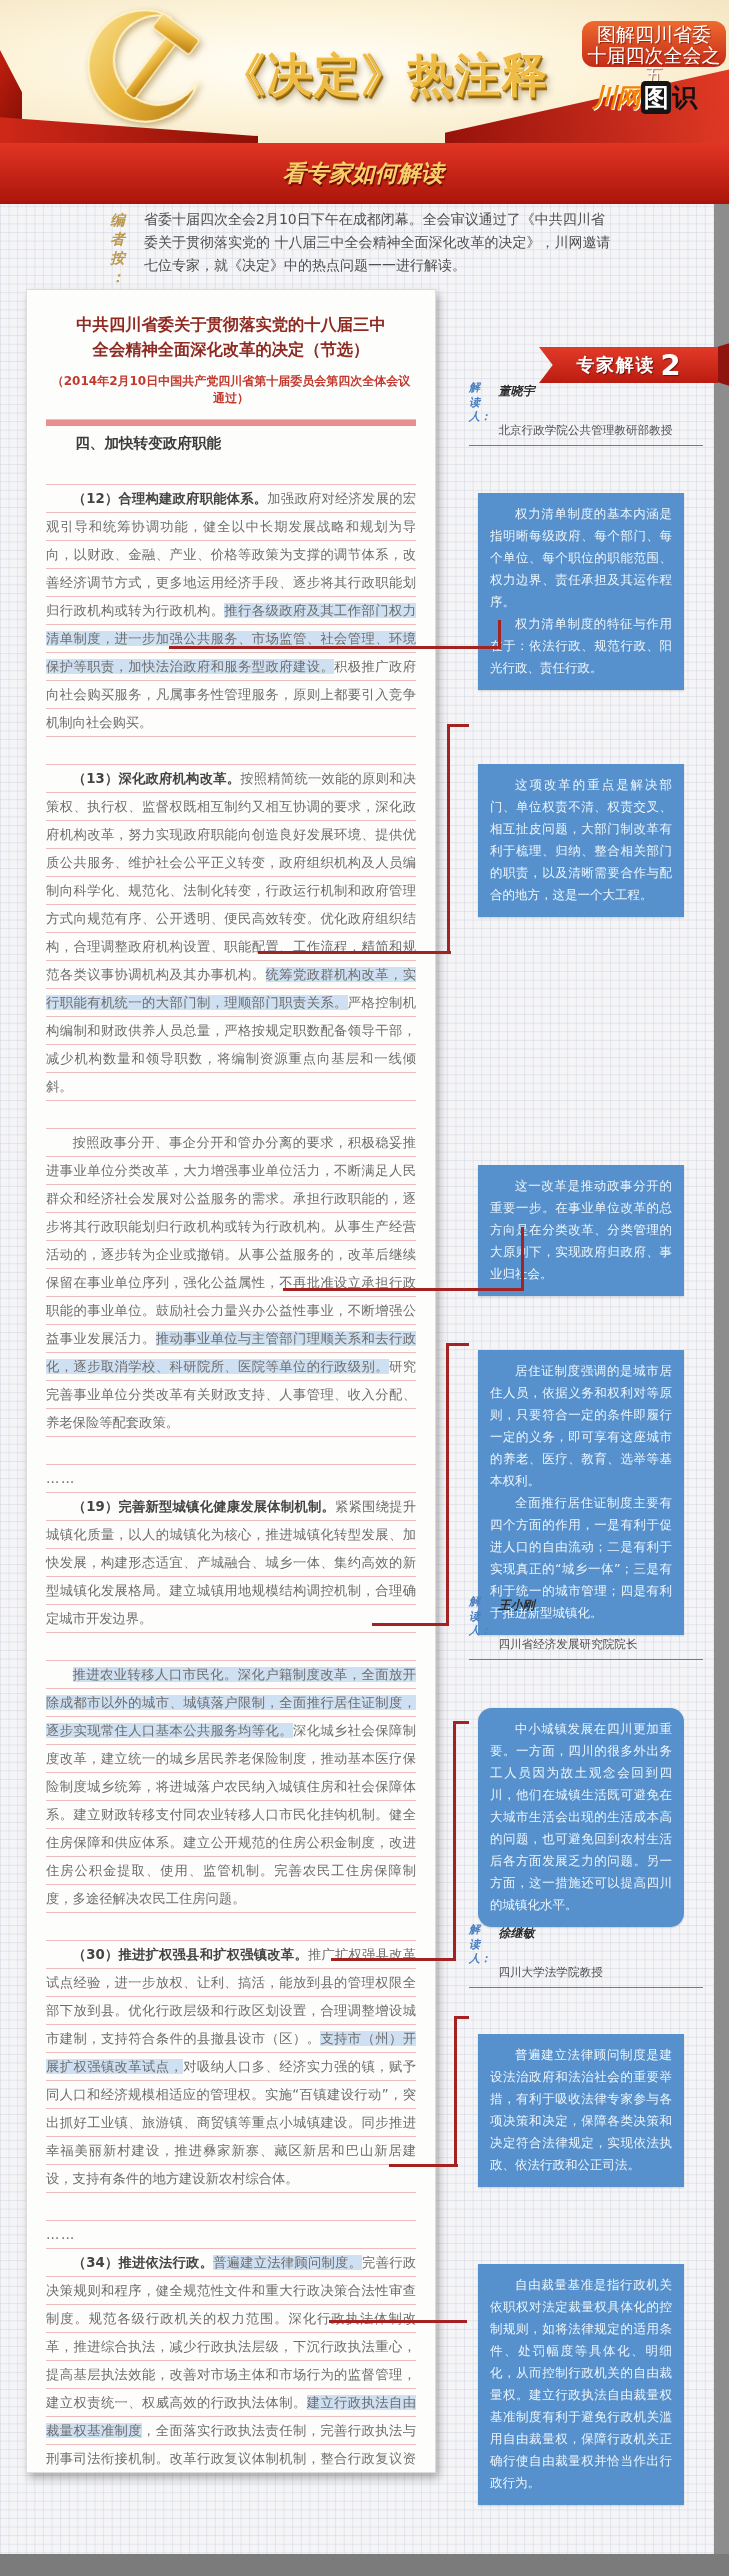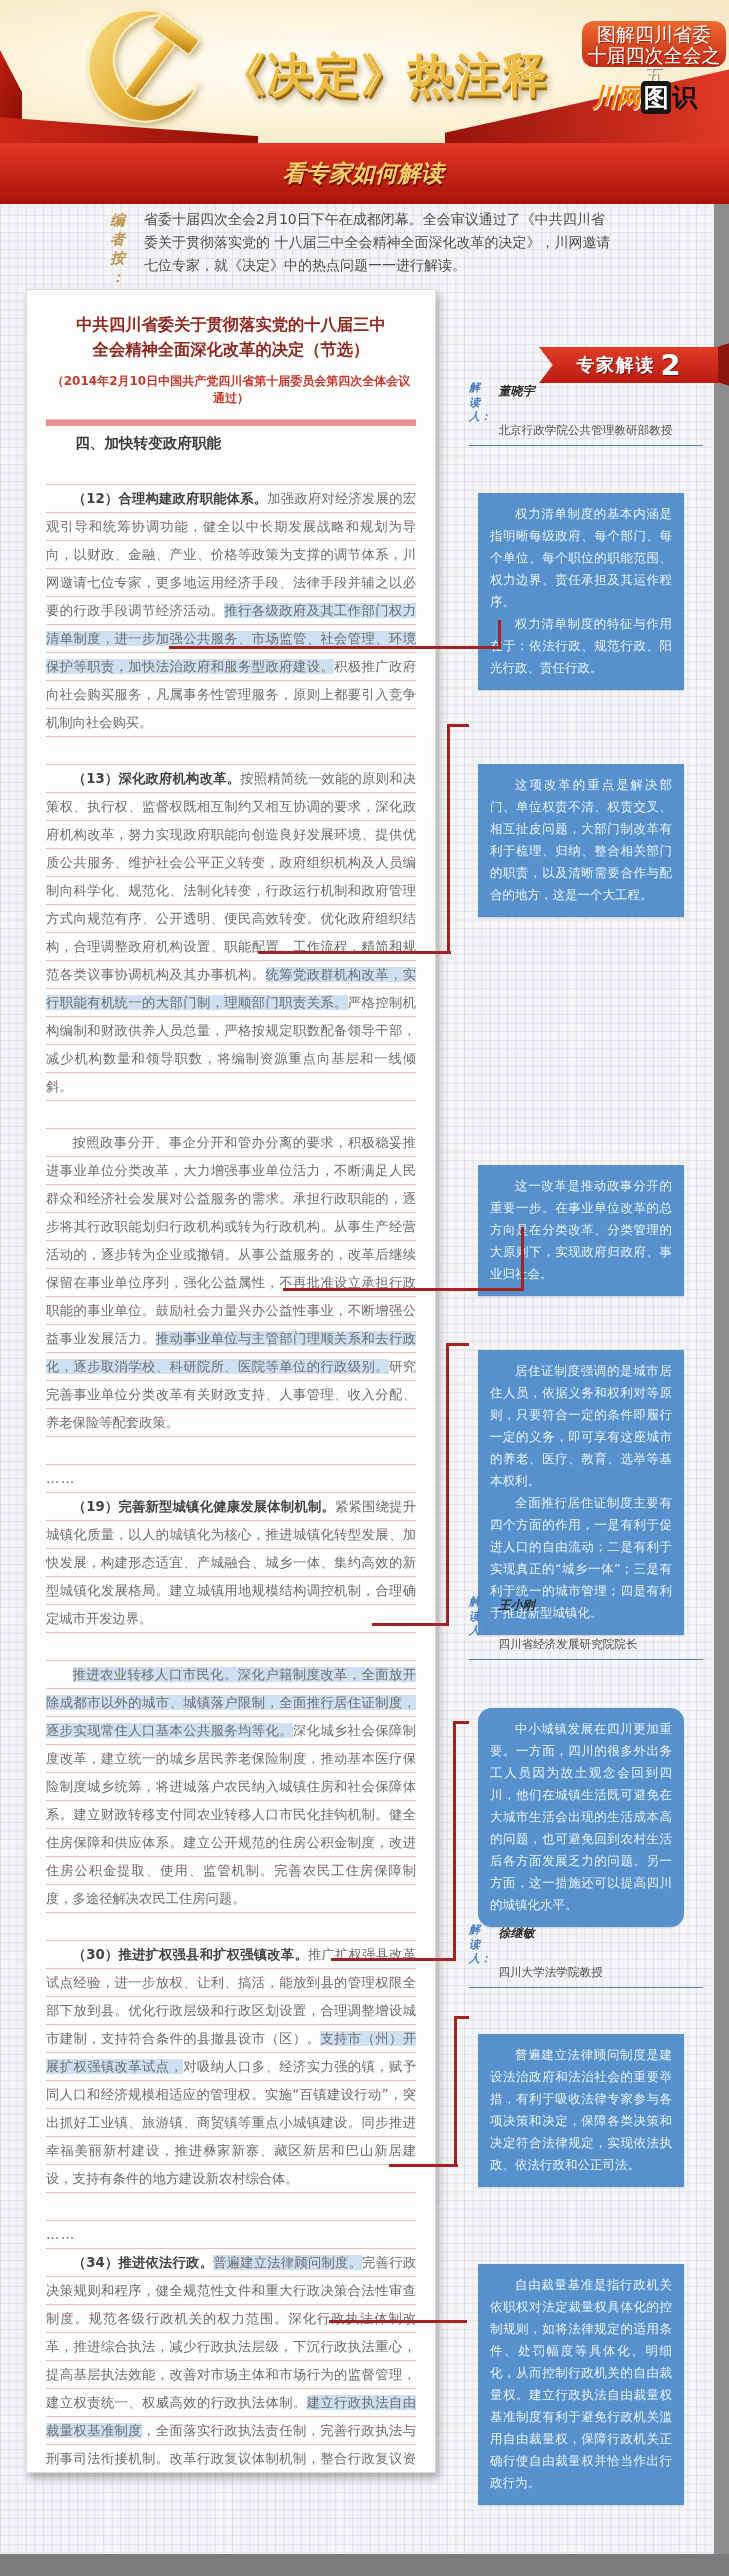--- a/index.html
+++ b/index.html
@@ -154,21 +154,21 @@
     <span class="rn">2</span>
   </div>
 
   <div class="doc-panel">
     <div class="doc-title">中共四川省委关于贯彻落实党的十八届三中全会精神全面深化改革的决定（节选）</div>
     <div class="doc-subtitle">（2014年2月10日中国共产党四川省第十届委员会第四次全体会议通过）</div>
     <div class="doc-divider"></div>
     <div class="doc-body" id="doc-body">
         <div class="doc-heading">四、加快转变政府职能</div>
         <div class="doc-spacer"></div>
-        <p class="doc-para"><span class="seg-b">（12）合理构建政府职能体系。</span><span class="seg-n">加强政府对经济发展的宏观引导和统筹协调功能，健全以中长期发展战略和规划为导向，以财政、金融、产业、价格等政策为支撑的调节体系，川网邀请七位专家，更多地运用经济手段、法律手段并辅之以必要的行政手段调节经济活动。</span><span class="seg-hl">推行各级政府及其工作部门权力清单制度，进一步加强公共服务、市场监管、社会管理、环境保护等职责，加快法治政府和服务型政府建设。</span><span class="seg-n">积极推广政府向社会购买服务，凡属事务性管理服务，原则上都要引入竞争机制向社会购买。</span></p>
+        <p class="doc-para"><span class="seg-b">（12）合理构建政府职能体系。</span><span class="seg-n">加强政府对经济发展的宏观引导和统筹协调功能，健全以中长期发展战略和规划为导向，以财政、金融、产业、价格等政策为支撑的调节体系，改善经济调节方式，更多地运用经济手段、逐步将其行政职能划归行政机构或转为行政机构。</span><span class="seg-hl">推行各级政府及其工作部门权力清单制度，进一步加强公共服务、市场监管、社会管理、环境保护等职责，加快法治政府和服务型政府建设。</span><span class="seg-n">积极推广政府向社会购买服务，凡属事务性管理服务，原则上都要引入竞争机制向社会购买。</span></p>
         <div class="doc-spacer"></div>
         <p class="doc-para"><span class="seg-b">（13）深化政府机构改革。</span><span class="seg-n">按照精简统一效能的原则和决策权、执行权、监督权既相互制约又相互协调的要求，深化政府机构改革，努力实现政府职能向创造良好发展环境、提供优质公共服务、维护社会公平正义转变，政府组织机构及人员编制向科学化、规范化、法制化转变，行政运行机制和政府管理方式向规范有序、公开透明、便民高效转变。优化政府组织结构，合理调整政府机构设置、职能配置、工作流程，精简和规范各类议事协调机构及其办事机构。</span><span class="seg-hl">统筹党政群机构改革，实行职能有机统一的大部门制，理顺部门职责关系。</span><span class="seg-n">严格控制机构编制和财政供养人员总量，严格按规定职数配备领导干部，减少机构数量和领导职数，将编制资源重点向基层和一线倾斜。</span></p>
         <div class="doc-spacer"></div>
         <p class="doc-para"><span class="seg-n">按照政事分开、事企分开和管办分离的要求，积极稳妥推进事业单位分类改革，大力增强事业单位活力，不断满足人民群众和经济社会发展对公益服务的需求。承担行政职能的，逐步将其行政职能划归行政机构或转为行政机构。从事生产经营活动的，逐步转为企业或撤销。从事公益服务的，改革后继续保留在事业单位序列，强化公益属性，不再批准设立承担行政职能的事业单位。鼓励社会力量兴办公益性事业，不断增强公益事业发展活力。</span><span class="seg-hl">推动事业单位与主管部门理顺关系和去行政化，逐步取消学校、科研院所、医院等单位的行政级别。</span><span class="seg-n">研究完善事业单位分类改革有关财政支持、人事管理、收入分配、养老保险等配套政策。</span></p>
         <div class="doc-spacer"></div>
         <div class="doc-dots">……</div>
         <p class="doc-para"><span class="seg-b">（19）完善新型城镇化健康发展体制机制。</span><span class="seg-n">紧紧围绕提升城镇化质量，以人的城镇化为核心，推进城镇化转型发展、加快发展，构建形态适宜、产城融合、城乡一体、集约高效的新型城镇化发展格局。建立城镇用地规模结构调控机制，合理确定城市开发边界。</span></p>
         <div class="doc-spacer"></div>
         <p class="doc-para"><span class="seg-hl">推进农业转移人口市民化。深化户籍制度改革，全面放开除成都市以外的城市、城镇落户限制，全面推行居住证制度，逐步实现常住人口基本公共服务均等化。</span><span class="seg-n">深化城乡社会保障制度改革，建立统一的城乡居民养老保险制度，推动基本医疗保险制度城乡统筹，将进城落户农民纳入城镇住房和社会保障体系。建立财政转移支付同农业转移人口市民化挂钩机制。健全住房保障和供应体系。建立公开规范的住房公积金制度，改进住房公积金提取、使用、监管机制。完善农民工住房保障制度，多途径解决农民工住房问题。</span></p>
         <div class="doc-spacer"></div>

